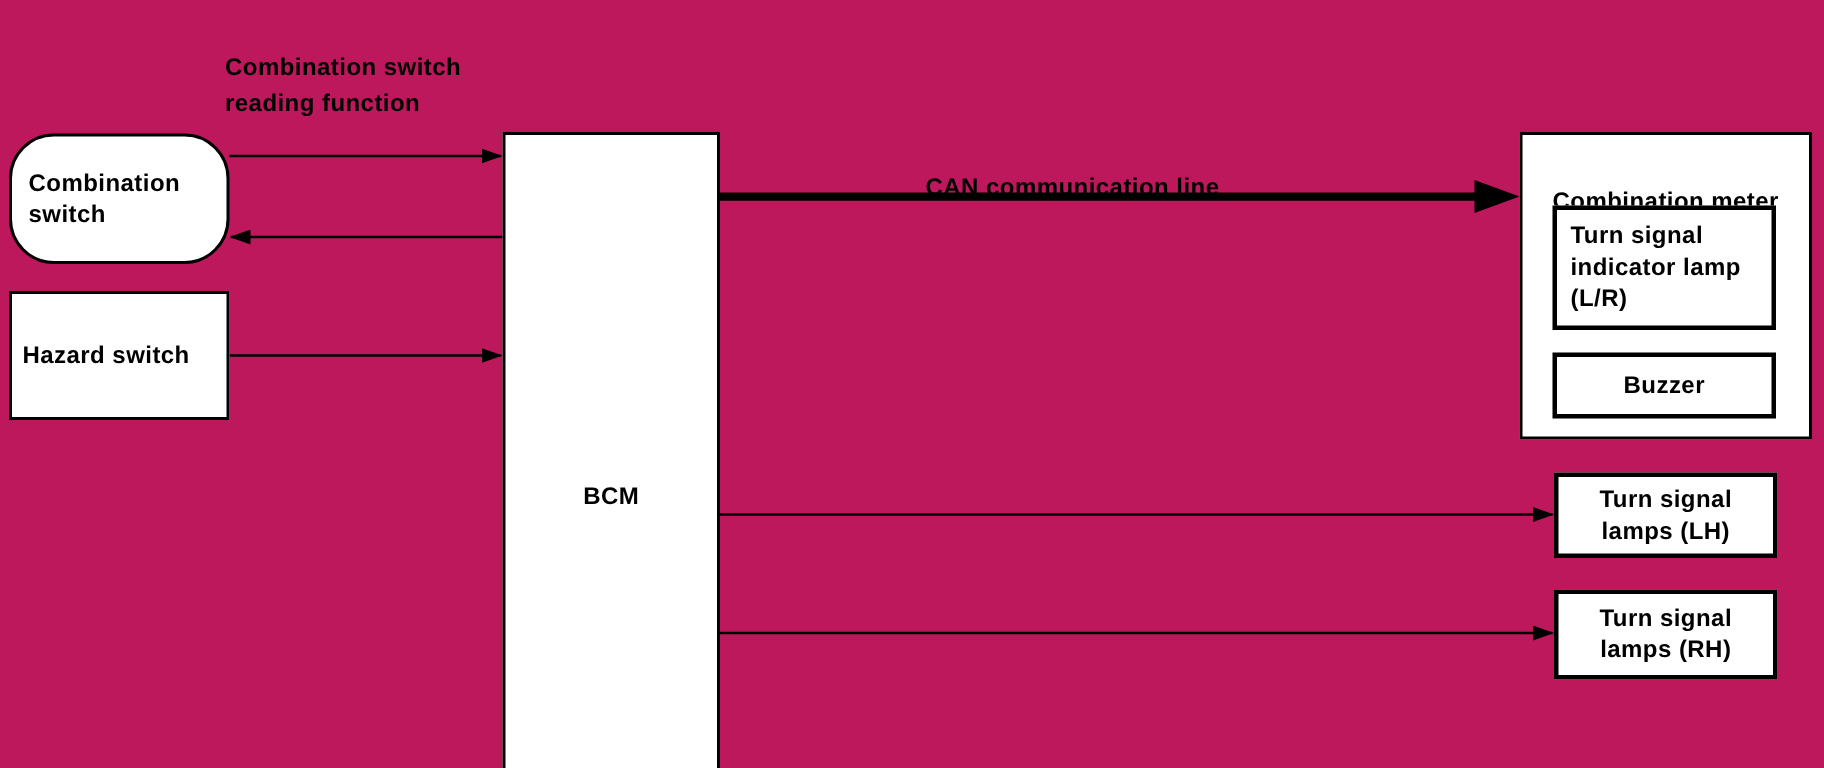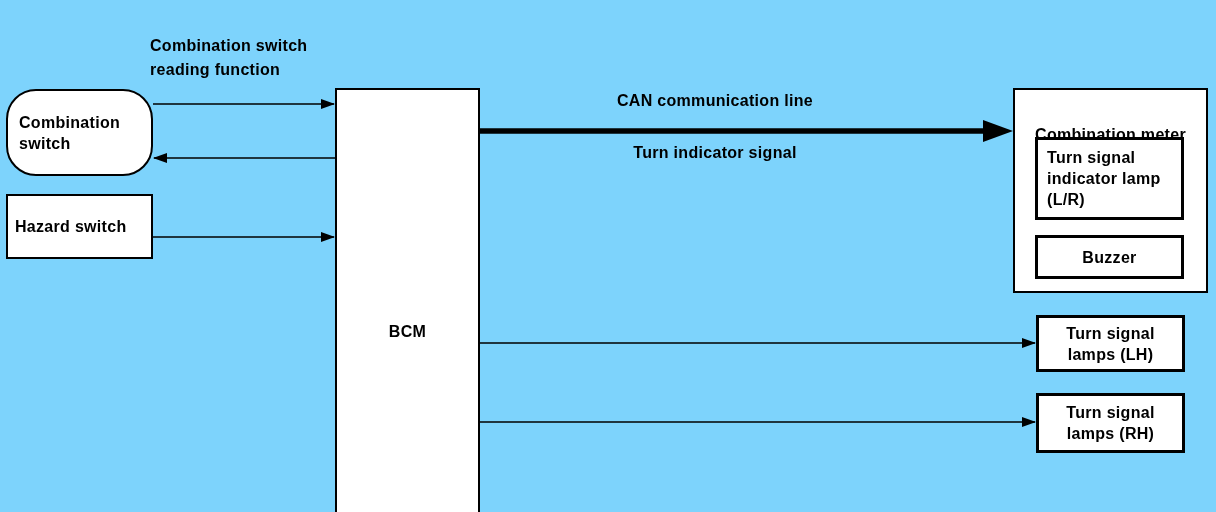--- a/index.html
+++ b/index.html
@@ -4,21 +4,21 @@
 <style>
   html, body {
     margin: 0;
     padding: 0;
     background: #ffffff;
   }
   .canvas {
     position: relative;
     width: 1216px;
     height: 512px;
-    background: #7dd3fc;
+    background: #be185d;
     font-family: "Liberation Sans", sans-serif;
     color: #000000;
     overflow: hidden;
   }
   .wires {
     position: absolute;
     left: 0; top: 0;
     width: 1216px;
     height: 512px;
   }
@@ -87,28 +87,27 @@
     <polygon points="983,120 983,142 1013,131" fill="#000000"></polygon>
 
     <line x1="480" y1="343" x2="1035" y2="343" stroke="#000000" stroke-width="1.7" marker-end="url(#ah)"></line>
 
     <line x1="480" y1="422" x2="1035" y2="422" stroke="#000000" stroke-width="1.7" marker-end="url(#ah)"></line>
   </svg>
 
   <div class="label" style="left:150px; top:34px;">Combination switch
 reading function</div>
 
-  <div class="label centered" style="left:480px; top:93px; width:470px;">CAN communication line</div>
+  <div class="label centered" style="left:480px; top:118px; width:470px;">CAN communication line</div>
 
-  <div class="label centered" style="left:480px; top:145px; width:470px;">Turn indicator signal</div>
 
   <div class="box flex-left" style="left:6px; top:89px; width:147px; height:87px; padding-left:11px;border-radius:30px;">Combination
 switch</div>
 
-  <div class="box flex-left" style="left:6px; top:194px; width:147px; height:65px; padding-left:7px;">Hazard switch</div>
+  <div class="box flex-left" style="left:6px; top:194px; width:147px; height:86px; padding-left:7px;">Hazard switch</div>
 
   <div class="box flex-center" style="left:335px; top:88px; width:145px; height:486px;">BCM</div>
 
   <div class="box" style="left:1013px; top:88px; width:195px; height:205px;">
     <span class="meter-title">Combination meter</span>
   </div>
 
   <div class="box thick flex-left" style="left:1035px; top:137px; width:149px; height:83px; padding-left:9px;">Turn signal
 indicator lamp
 (L/R)</div>

